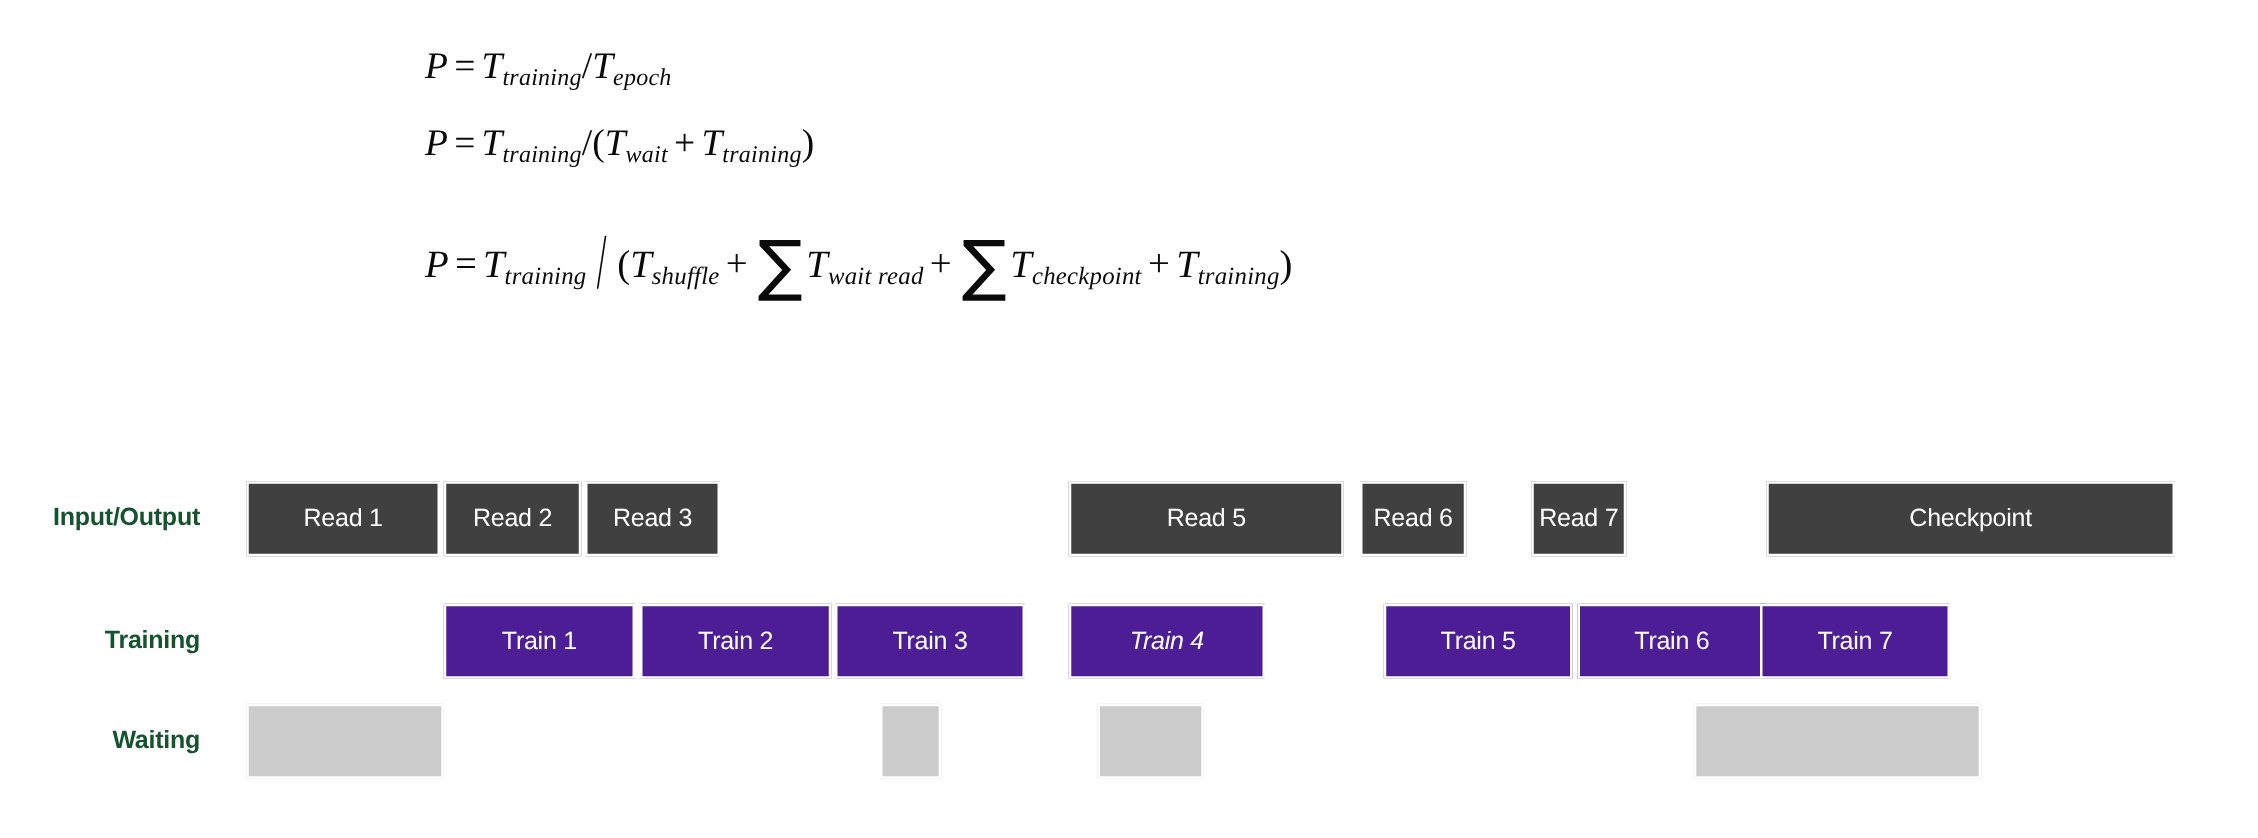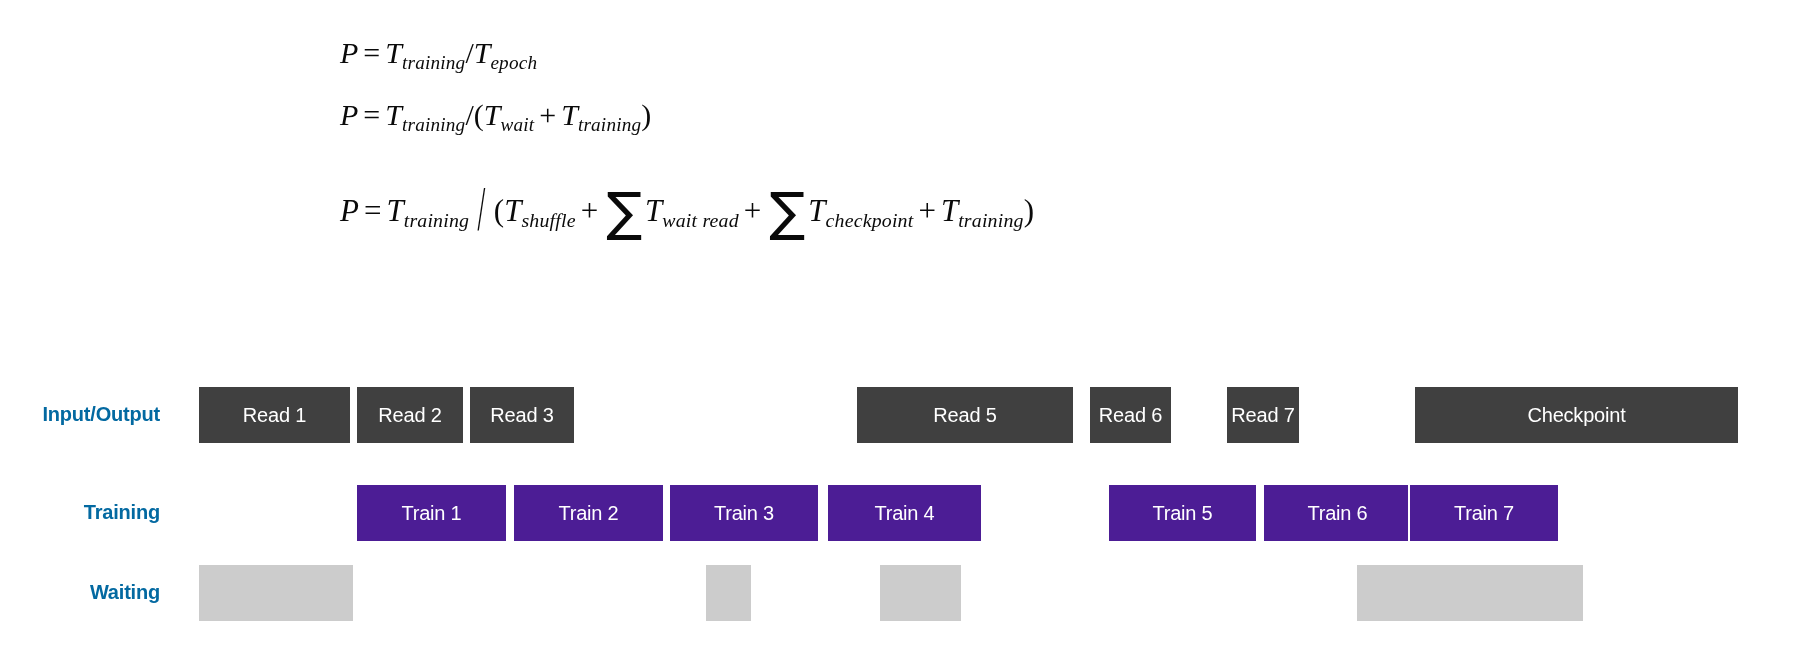--- a/index.html
+++ b/index.html
@@ -82,21 +82,21 @@
     width: 1806px;
   }
   .row-label {
     position: absolute;
     left: 0;
     width: 160px;
     text-align: right;
     font-family: "Liberation Sans", sans-serif;
     font-weight: bold;
     font-size: 20px;
-    color: #0369a1;
+    color: #14532d;
     letter-spacing: -0.2px;
   }
   .bar {
     position: absolute;
     box-sizing: border-box;
     display: flex;
     align-items: center;
     justify-content: center;
     color: #ffffff;
     font-family: "Liberation Sans", sans-serif;
@@ -168,21 +168,21 @@
     <div class="row-label">Training</div>
   <div class="bar bar-train" style="left: 355px; width: 153px;">
         <span>Train 1</span>
       </div>
       <div class="bar bar-train" style="left: 512px; width: 153px;">
         <span>Train 2</span>
       </div>
       <div class="bar bar-train" style="left: 668px; width: 152px;">
         <span>Train 3</span>
       </div>
-      <div class="bar bar-train" style="left: 826px; width: 157px;">
+      <div class="bar bar-train" style="left: 855px; width: 157px; font-style: italic;">
         <span>Train 4</span>
       </div>
       <div class="bar bar-train" style="left: 1107px; width: 151px;">
         <span>Train 5</span>
       </div>
       <div class="bar bar-train" style="left: 1262px; width: 151px; text-align: right;">
         <span>Train 6</span>
       </div>
       <div class="bar bar-train" style="left: 1408px; width: 152px;">
         <span>Train 7</span>

